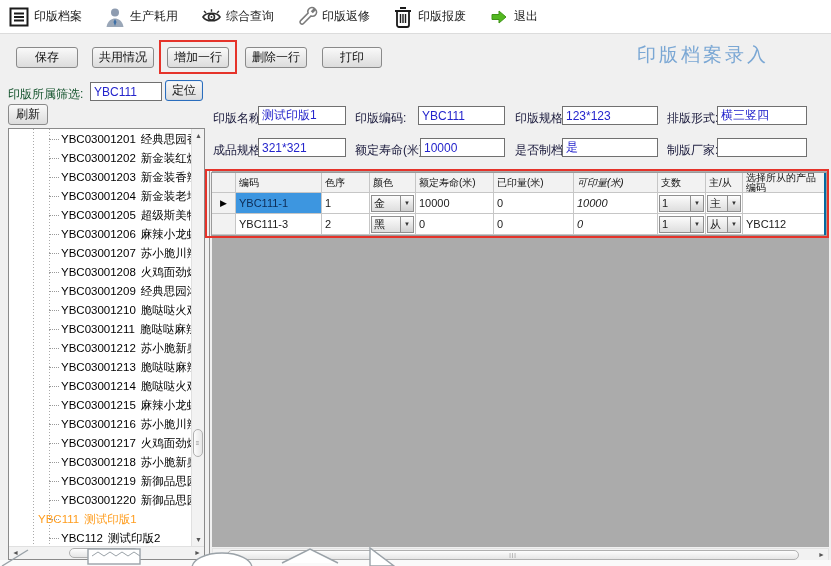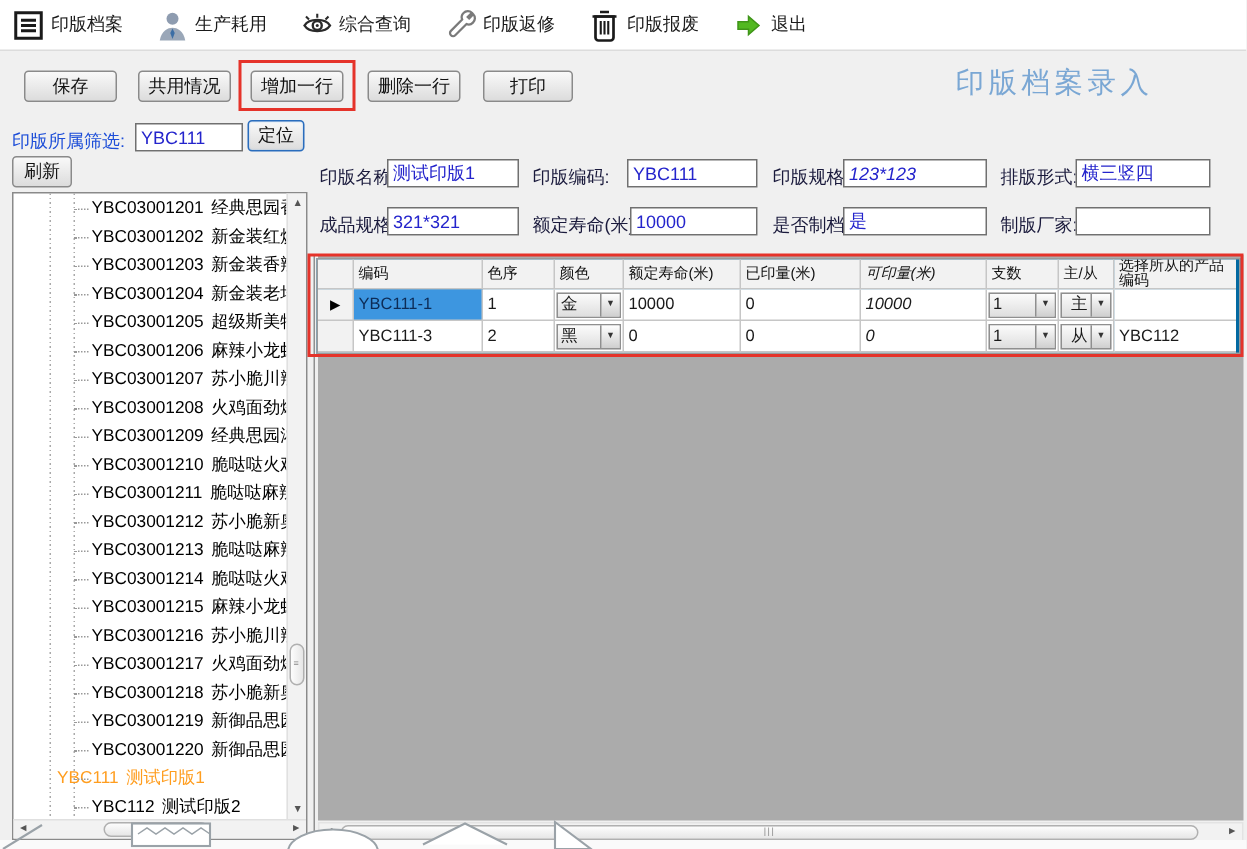--- a/index.html
+++ b/index.html
@@ -26,21 +26,21 @@
     border:1px solid #8a8a8a; border-radius:3px;
     font-size:12px; text-align:center; line-height:19px; color:#111;
   }
   .btn-focus { border:1px solid #2a6dbd; box-shadow:0 0 1px #7ab1e8 inset; }
   .page-title {
     position:absolute; left:598px; top:42px; width:210px;
     font-size:19px; letter-spacing:3px; color:#7aa7d4; text-align:center;
   }
   .ann-box { position:absolute; border:2px solid #e5332a; z-index:30; pointer-events:none; }
   
-  .fl-label { position:absolute; color:#1d4ed8; }
+  .fl-label { position:absolute; color:#14532d; }
   .tinput {
     position:absolute; height:19px; border:1px solid #707070; background:#fff;
     font-family:"Liberation Sans",sans-serif; font-size:12px; color:#2424cc; padding:0 3px;
   }
   
   .tree-panel {
     position:absolute; left:8px; top:128px; width:197px; height:432px;
     background:#fff; border:1px solid #8a8a8a;
   }
   .tree-guides {
@@ -103,21 +103,21 @@
   }
   .g-head .gc { background:#f2f2f2; height:20px; font-size:10px; line-height:10px; padding:1px 3px; color:#111; }
   .c-sel { width:24px; background:#f2f2f2; justify-content:center; padding:0; }
   .c-code { width:86px; }
   .c-seq { width:48px; }
   .c-color { width:46px; padding:0; }
   .c-life { width:78px; }
   .c-printed { width:80px; }
   .c-printable { width:84px;font-style:italic; }
   .c-count { width:48px; padding:0; }
-  .c-role { width:37px; padding:0;text-align:right; }
+  .c-role { width:37px; padding:0; }
   .c-parent { width:81px; border-right:none; }
   .cell-selected { background:#3d96e0; color:#0d2c56; }
   .g-row .c-sel { background:#f2f2f2; }
   .marker { font-size:9px; color:#000; }
   .combo {
     display:flex; flex:1; height:17px; margin:1px;
     border:1px solid #8f8f8f; background:#e8e8e8;
   }
   .combo .ct { flex:1; padding:0 2px; font-size:11px; line-height:15px; background:linear-gradient(#fbfbfb,#dedede); overflow:hidden; }
   .combo .dd {
@@ -264,21 +264,21 @@
     <div class="hthumb" style="left:60px; width:70px;">|||</div>
     <div class="arr right">►</div>
   </div>
 </div>
 
 <div class="f-label" style="left:213px; top:110px;">印版名称:</div>
 <input class="tinput" style="left: 258px; top: 106px; width: 88px;" value="测试印版1">
 <div class="f-label" style="left:355px; top:110px;">印版编码:</div>
 <input class="tinput" style="left: 418px; top: 106px; width: 87px;" value="YBC111">
 <div class="f-label" style="left:515px; top:110px;">印版规格:</div>
-<input class="tinput" style="left: 562px; top: 106px; width: 96px; font-style: italic;" value="123*123">
+<input class="tinput" style="left: 562px; top: 106px; width: 96px;" value="123*123">
 <div class="f-label" style="left:667px; top:110px;">排版形式:</div>
 <input class="tinput" style="left: 717px; top: 106px; width: 90px;" value="横三竖四">
 
 <div class="f-label" style="left:213px; top:142px;">成品规格:</div>
 <input class="tinput" style="left: 258px; top: 138px; width: 88px;" value="321*321">
 <div class="f-label" style="left:355px; top:142px;">额定寿命(米)</div>
 <input class="tinput" style="left: 420px; top: 138px; width: 85px;" value="10000">
 <div class="f-label" style="left:515px; top:142px;">是否制档:</div>
 <input class="tinput" style="left: 562px; top: 138px; width: 96px;" value="是">
 <div class="f-label" style="left:667px; top:142px;">制版厂家:</div>

